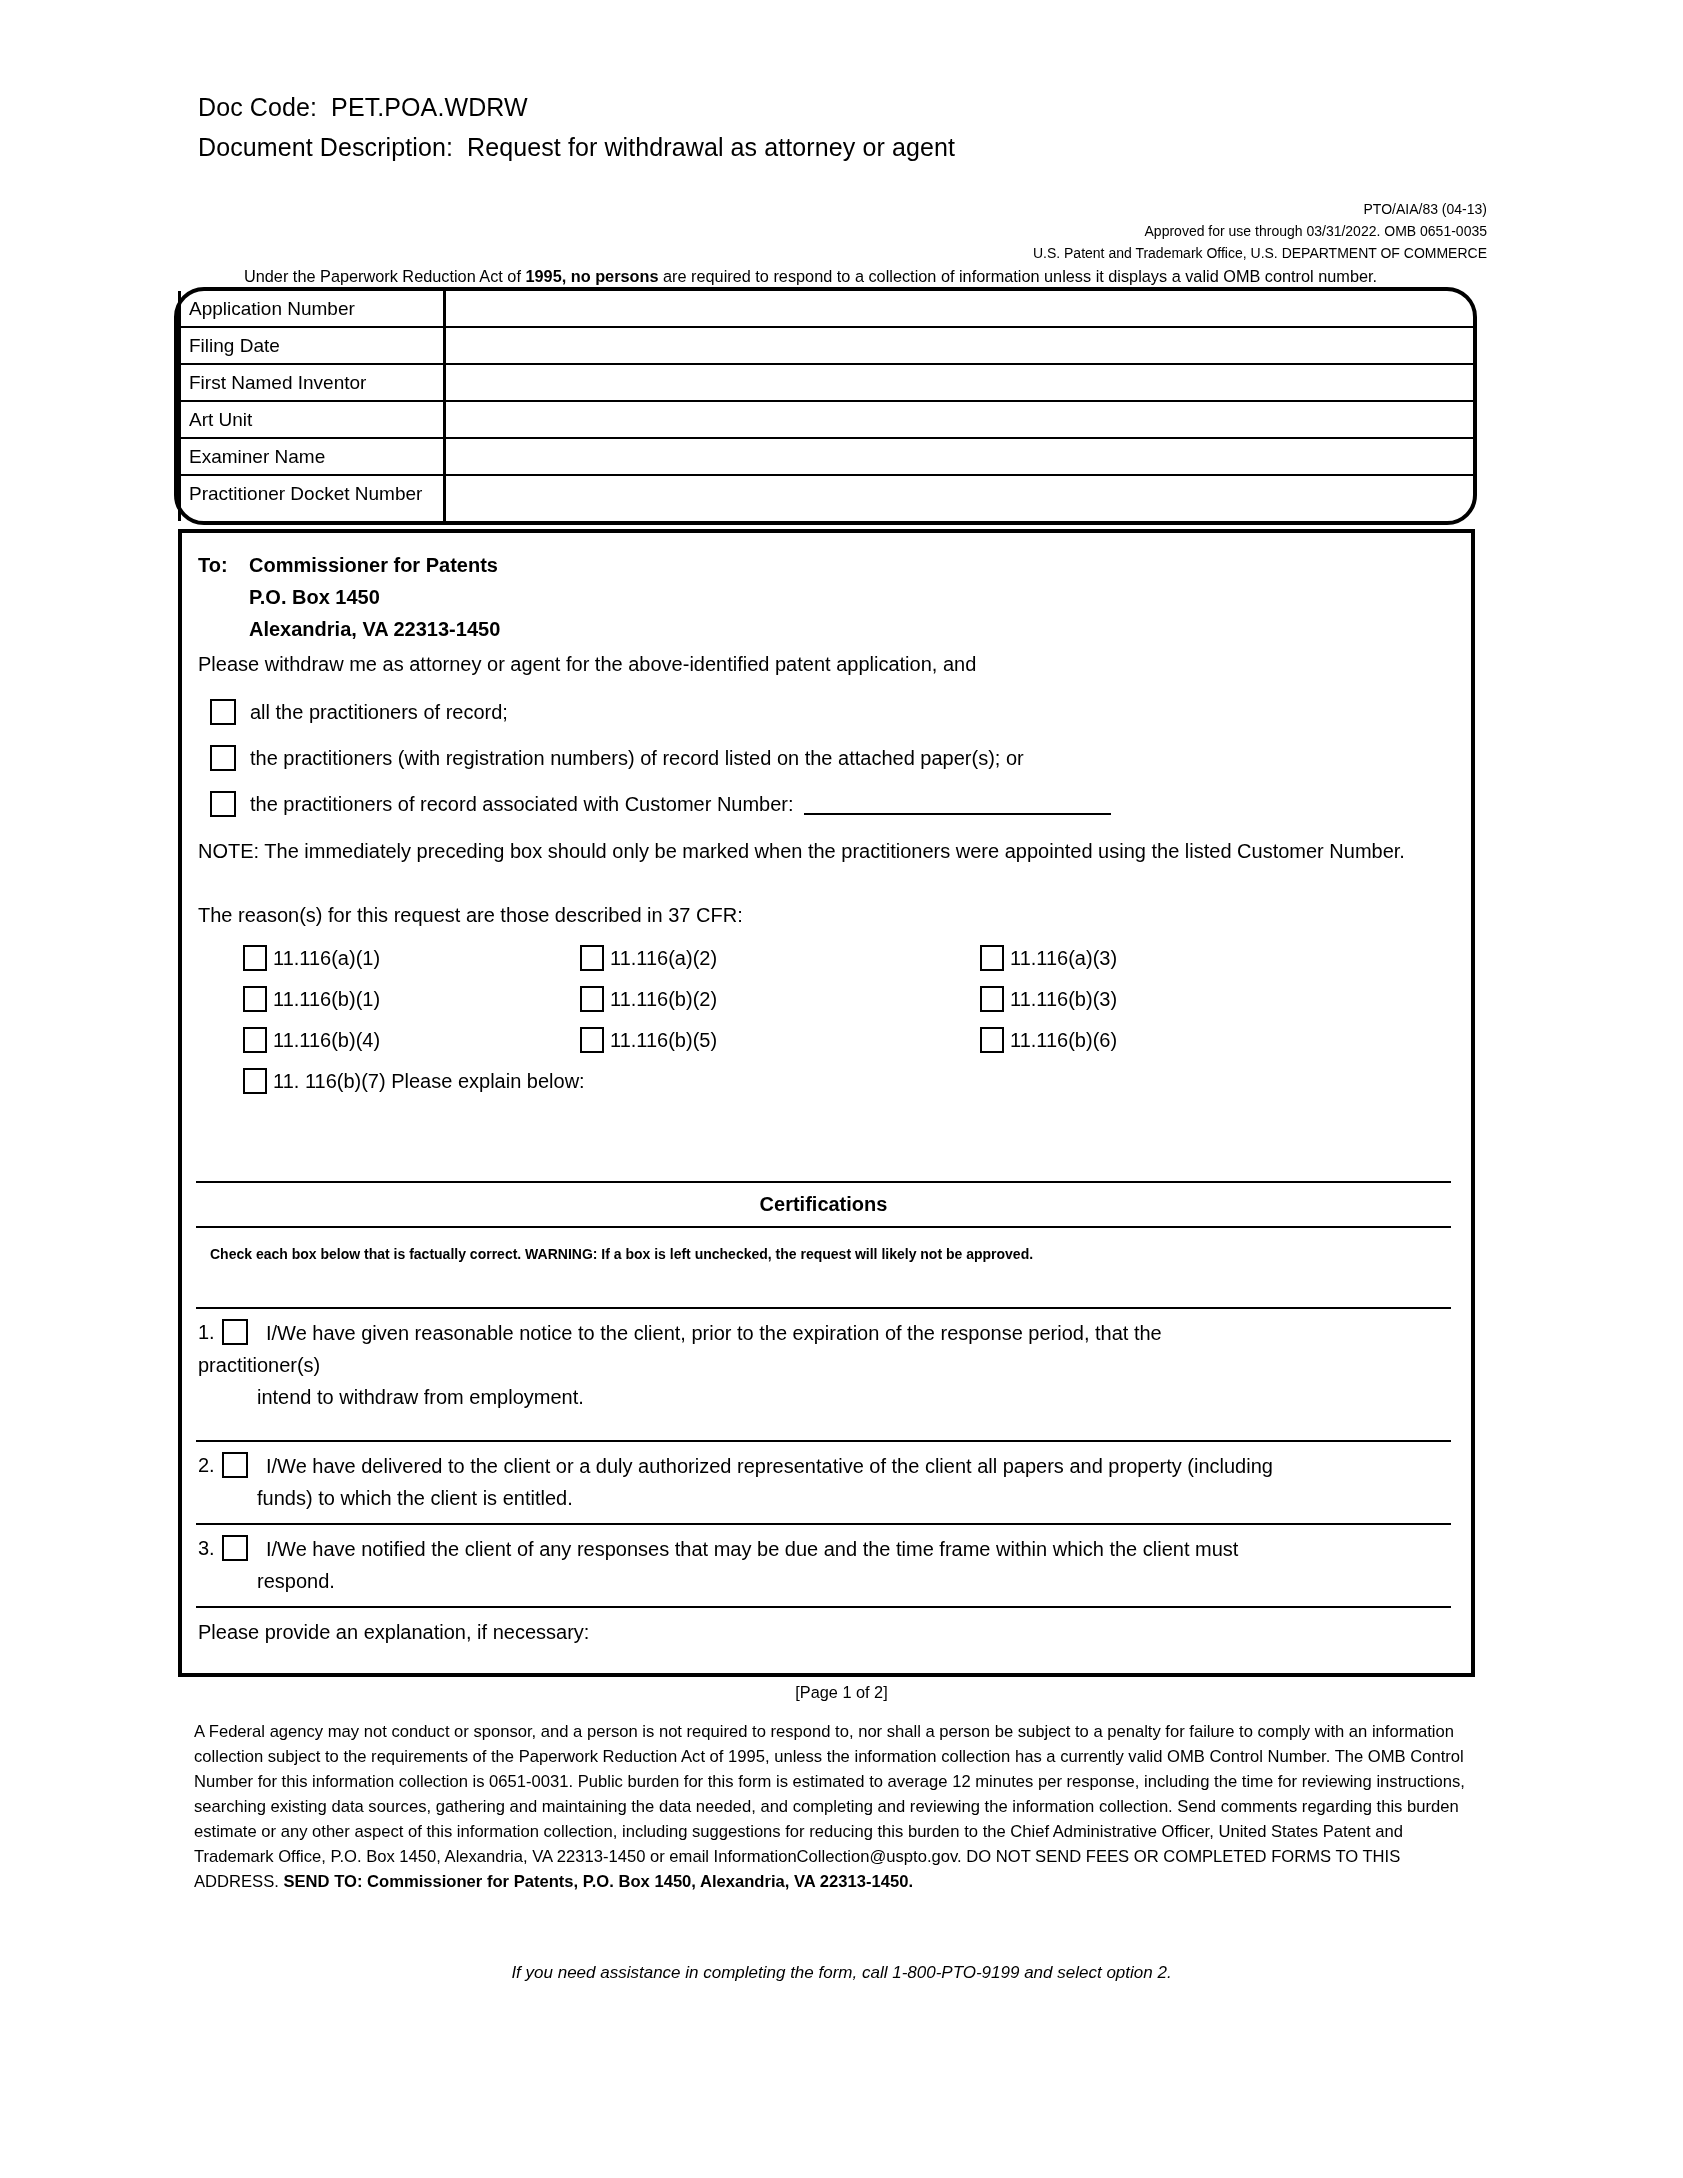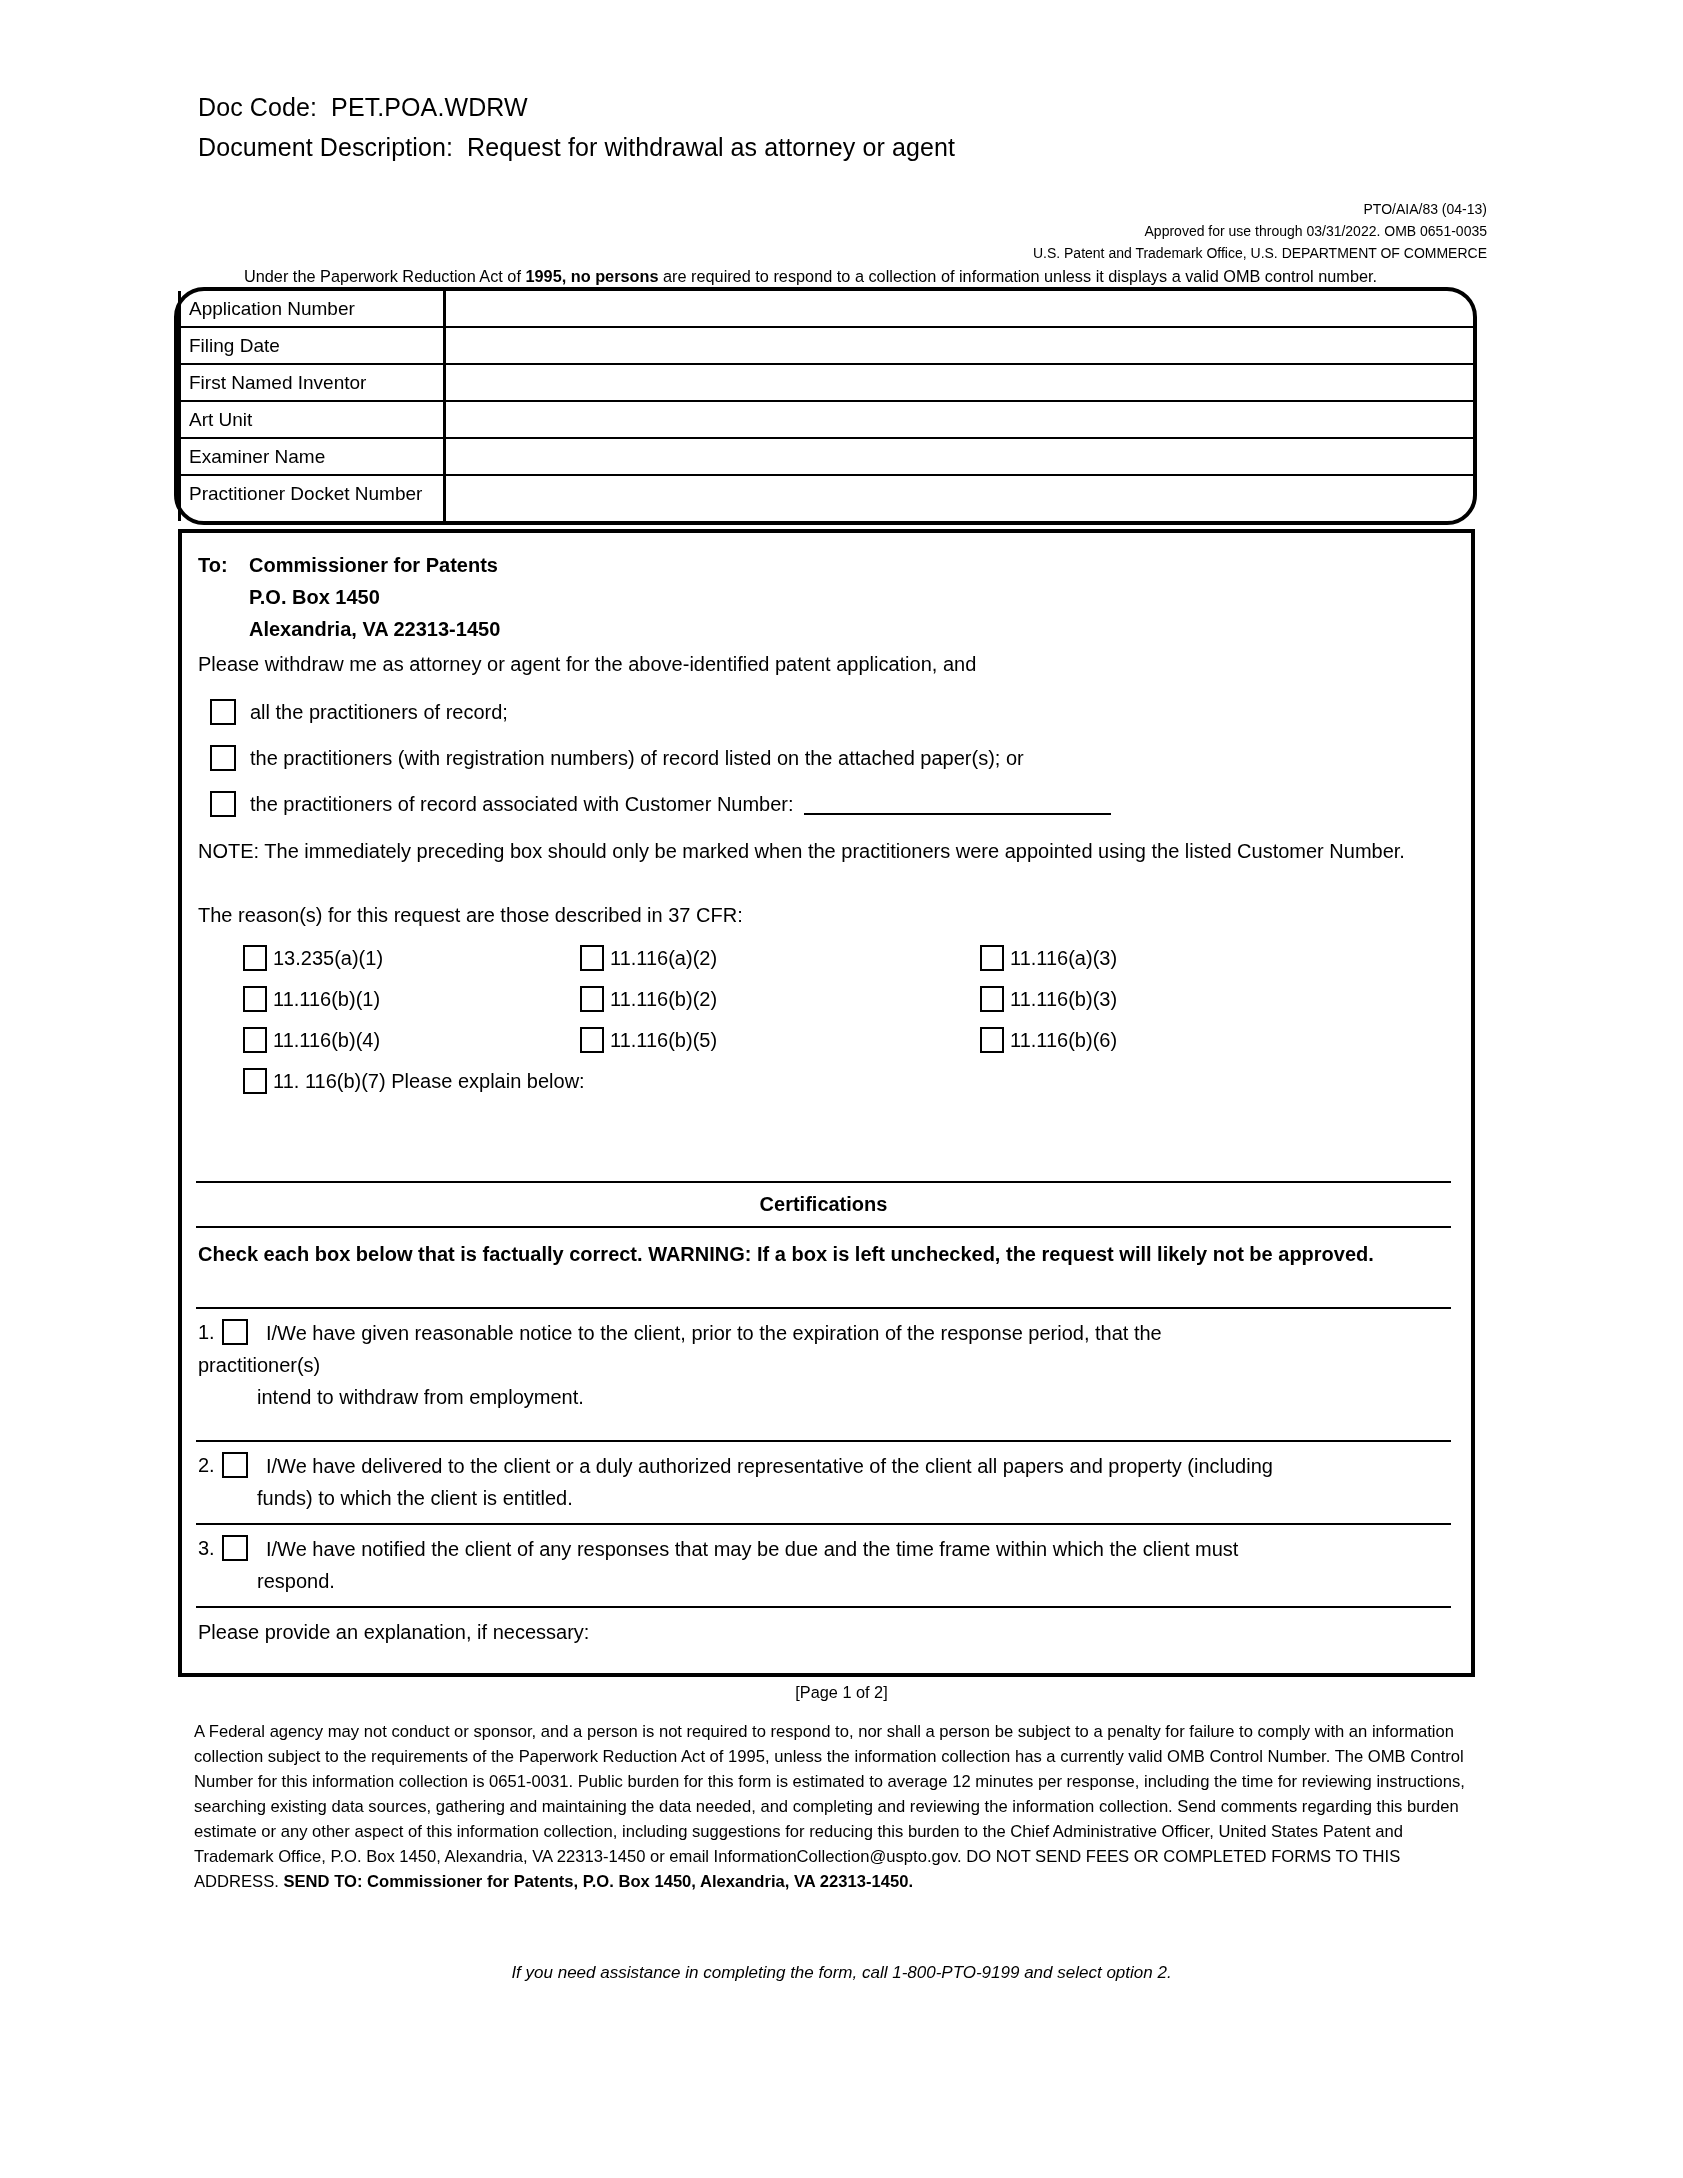--- a/index.html
+++ b/index.html
@@ -253,24 +253,24 @@
     left: 14px;
     width: 1255px;
     text-align: center;
     font-weight: bold;
     font-size: 20px;
     line-height: 26px;
   }
 
   .cert-warning {
     position: absolute;
-    left: 16px;
+    left: 28px;
     width: 1228px;
     font-weight: bold;
-    font-size: 20px;
+    font-size: 14px;
     line-height: 32px;
   }
 
   .cert-item {
     position: absolute;
     left: 16px;
     width: 1249px;
     font-size: 20px;
     line-height: 32px;
   }
@@ -416,21 +416,21 @@
       </div>
 
       <div class="note-block">NOTE:  The immediately preceding box should only be marked when the practitioners were appointed using the listed Customer Number.</div>
 
       <div class="cfr-intro">The reason(s) for this request are those described in 37 CFR:</div>
 
       <div class="cfr-grid">
         <div class="cfr-line">
           <div class="cfr-item cfr-col-0">
             <span class="cb cb-sm"></span>
-            <span class="cfr-label">13.235(a)(1)</span>
+            <span class="cfr-label">11.116(a)(1)</span>
           </div>
           <div class="cfr-item cfr-col-1">
             <span class="cb cb-sm"></span>
             <span class="cfr-label">11.116(a)(2)</span>
           </div>
           <div class="cfr-item">
             <span class="cb cb-sm"></span>
             <span class="cfr-label">11.116(a)(3)</span>
           </div>
         </div>

